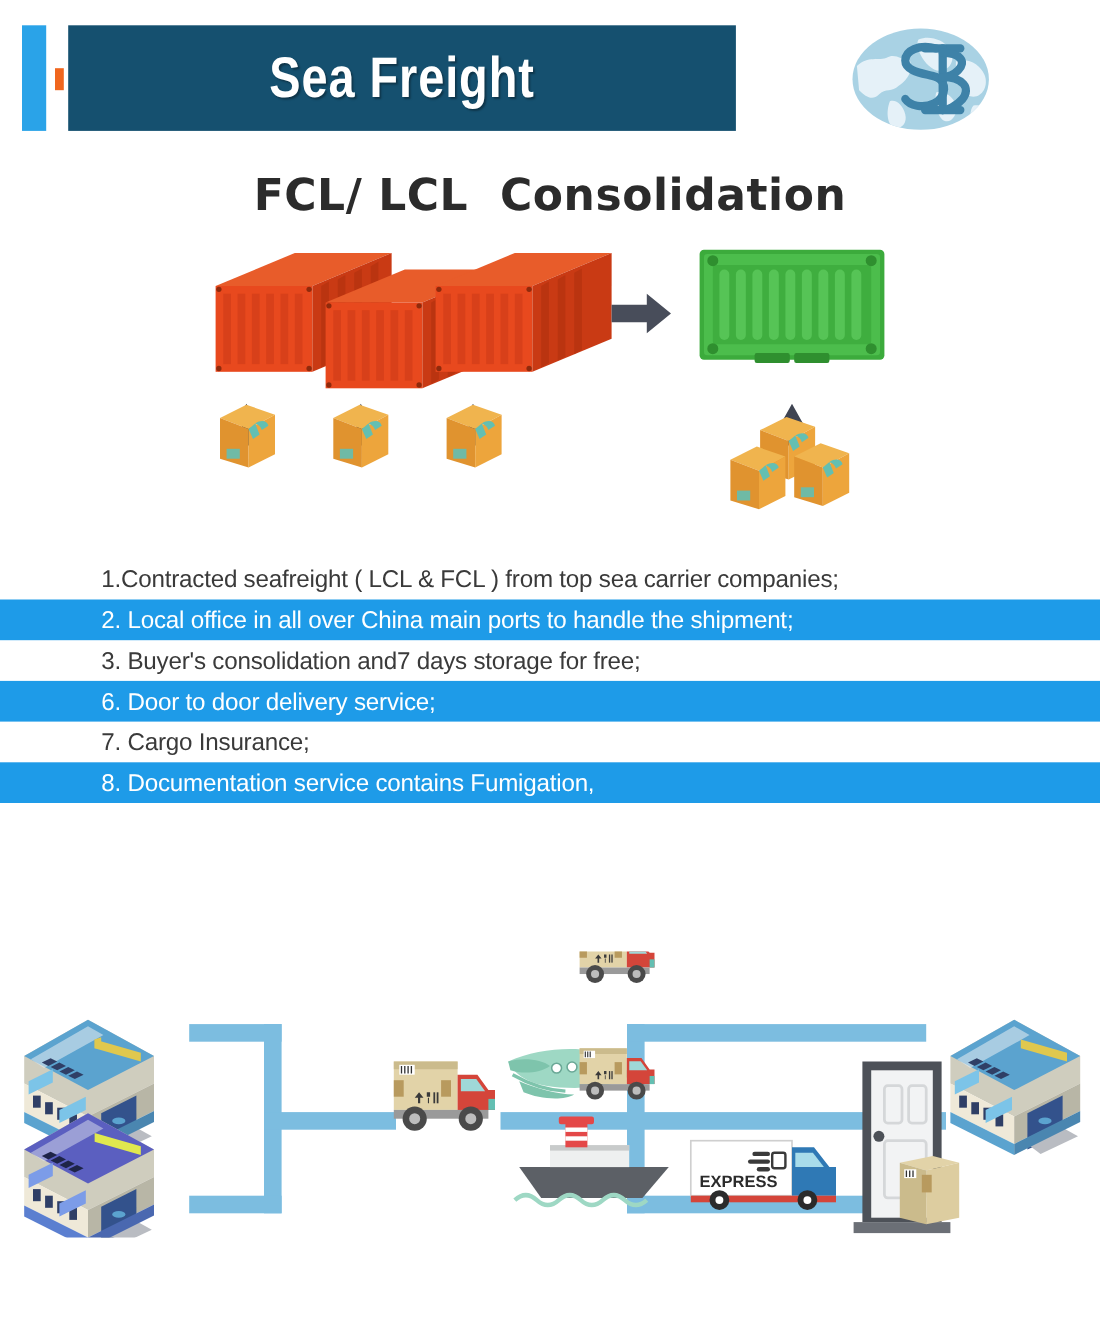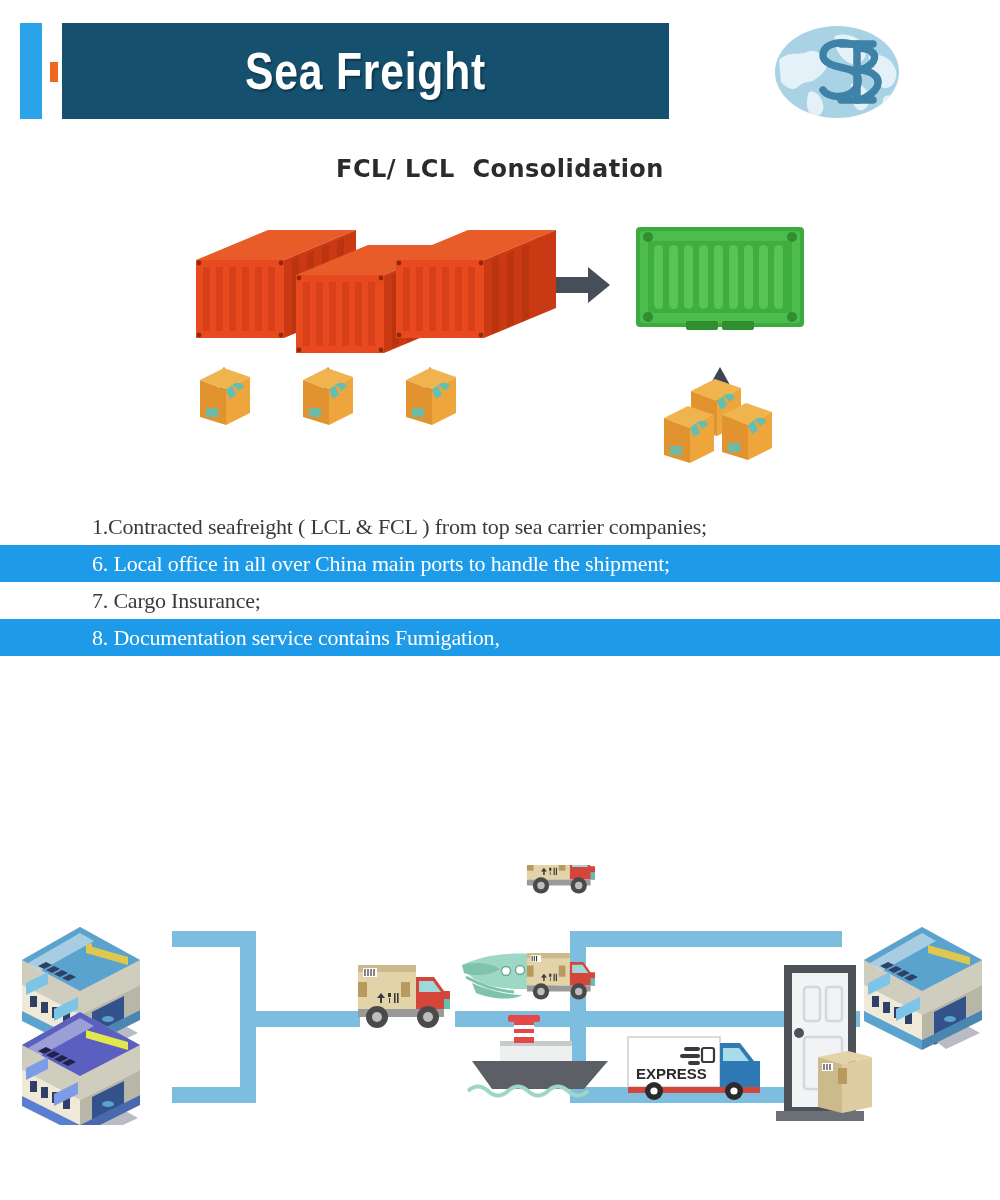--- a/index.html
+++ b/index.html
@@ -23,34 +23,34 @@
     color:#ffffff;font-size:52px;font-weight:bold;letter-spacing:1px;
     font-family:"Liberation Sans Narrow","Liberation Sans",sans-serif;
     transform:scaleX(0.82);transform-origin:center center;
     text-shadow:2px 2px 2px rgba(0,0,0,0.35);
   }
   .logo{position:absolute;left:765px;top:22px;width:145px;height:100px;}
 
   
   .subtitle{
     position:absolute;left:0;top:155px;width:1000px;text-align:center;
-    font-size:24px;font-weight:bold;color:#2b2b2b;letter-spacing:0.5px;
+    font-size:40px;font-weight:bold;color:#2b2b2b;letter-spacing:0.5px;
     font-family:"DejaVu Sans",sans-serif;white-space:pre;
   }
 
   
   .consolidation{position:absolute;left:0;top:205px;width:1000px;height:280px;}
 
   
   .list{position:absolute;left:0;top:508px;width:1000px;}
   .row{
     height:37px;display:flex;align-items:center;
     padding-left:92px;box-sizing:border-box;
     font-size:22px;color:#3a3a3a;
-    font-family:Liberation Serif, serif;
+    font-family:Liberation Sans, sans-serif;
     letter-spacing:-0.2px;
   }
   .row.hl{background:#1e9be8;color:#ffffff;width:1000px;padding-left:92px;}
   .row.plain{background:transparent;}
 
   
   .diagram{position:absolute;left:0;top:865px;width:1000px;height:260px;}
 </style>
 </head>
 <body>
@@ -263,21 +263,23 @@
       <polygon points="722,210 748,220 748,255 722,247" fill="#e0932f"></polygon>
       <polygon points="748,220 772,207 772,243 748,255" fill="#eda53c"></polygon>
       <path d="M748 220 L754 215 L758 225 L752 229 Z" fill="#63bfb2"></path>
       <path d="M754 215 C760 211 765 213 766 217 L760 221 C759 218 757 216 754 215 Z" fill="#63bfb2"></path>
       <rect x="728" y="238" width="12" height="9" fill="#63bfb2" opacity="0.9"></rect>
     </g>
   </svg>
 
   <div class="list">
     <div class="row plain">1.Contracted seafreight ( LCL &amp; FCL ) from top sea carrier companies;</div>
-    <div class="row hl">6. Local office in all over China main ports to handle the shipment;</div>
+    <div class="row hl">2. Local office in all over China main ports to handle the shipment;</div>
+    <div class="row plain">3. Buyer's consolidation and7 days storage for free;</div>
+    <div class="row hl">6. Door to door delivery service;</div>
     <div class="row plain">7. Cargo Insurance;</div>
     <div class="row hl">8. Documentation service contains Fumigation,</div>
   </div>
 
   <svg class="diagram" viewBox="0 0 1000 260">
 
     <g fill="#7cbde0">
       <rect x="172" y="66" width="84" height="16"></rect>
       <rect x="240" y="66" width="16" height="172"></rect>
       <rect x="172" y="222" width="84" height="16"></rect>

